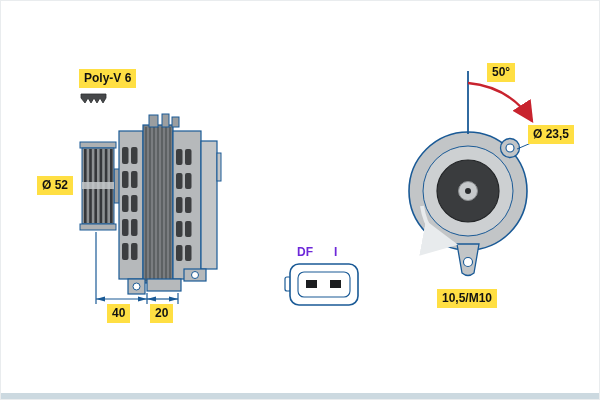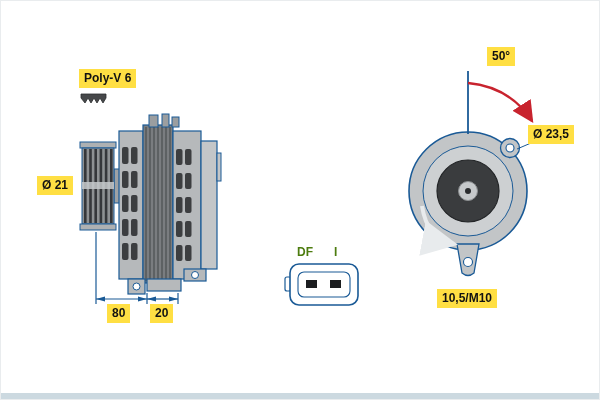--- a/index.html
+++ b/index.html
@@ -16,21 +16,21 @@
     overflow:hidden;border:1px solid #e9ecee;box-sizing:border-box;
     font-family:"Liberation Sans",sans-serif;
   }
   .drawing{position:absolute;left:0;top:0;}
   .lbl{
     position:absolute;background:var(--yellow);color:#121212;
     font:bold 12px/15px "Liberation Sans",sans-serif;
     padding:2px 5px;white-space:nowrap;
   }
   .plain{
-    position:absolute;color:#4d7c0f;background:none;
+    position:absolute;color:#6d28d9;background:none;
     font:bold 12px/15px "Liberation Sans",sans-serif;white-space:nowrap;
   }
   .footer-strip{
     position:absolute;left:0;bottom:0;width:600px;height:6px;background:#ccd9e0;
   }
 </style>
 </head>
 <body>
 
 <div class="canvas">
@@ -171,27 +171,27 @@
 
       <line x1="530" y1="142" x2="516" y2="148" stroke="#1a5a96" stroke-width="1"></line>
 
       <path d="M421,205 Q426,238 453,243" fill="none" stroke="#e8ebed" stroke-width="4" marker-end="url(#arrLight)"></path>
     </g>
   </svg>
 
   <div class="lbl" style="left:78px;top:68px">Poly-V 6</div>
 
 
-  <div class="lbl" style="left:36px;top:175px">Ø 21</div>
-
-  <div class="lbl" style="left:106px;top:303px">80</div>
+  <div class="lbl" style="left:36px;top:175px">Ø 52</div>
+
+  <div class="lbl" style="left:106px;top:303px">40</div>
 
   <div class="lbl" style="left:149px;top:303px">20</div>
 
-  <div class="lbl" style="left:486px;top:46px">50°</div>
+  <div class="lbl" style="left:486px;top:62px">50°</div>
 
   <div class="lbl" style="left:527px;top:124px">Ø 23,5</div>
 
   <div class="lbl" style="left:436px;top:288px">10,5/M10</div>
 
   <div class="plain" style="left:296px;top:244px">DF</div>
 
   <div class="plain" style="left:333px;top:244px">I</div>
 
   <div class="footer-strip"></div>

